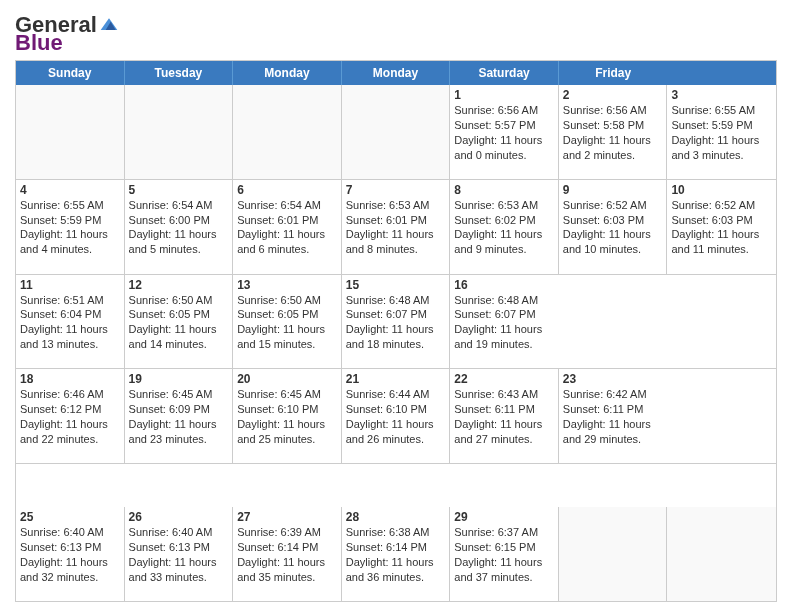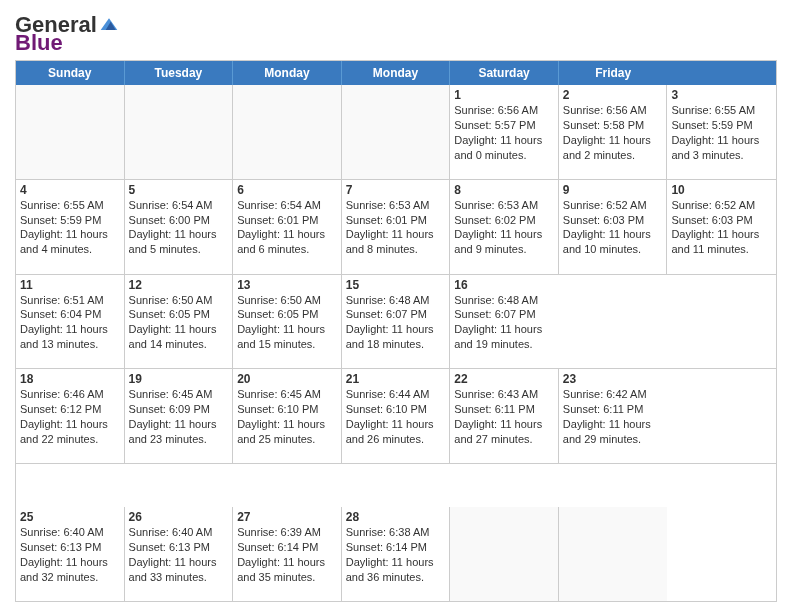--- a/index.html
+++ b/index.html
@@ -295,18 +295,24 @@
             <div class="cell-text" style="white-space: pre-line;">Sunrise: 6:39 AM
 Sunset: 6:14 PM
 Daylight: 11 hours and 35 minutes.</div>
           </div>
           <div class="cal-cell">
             <div class="day-number">28</div>
             <div class="cell-text" style="white-space: pre-line;">Sunrise: 6:38 AM
 Sunset: 6:14 PM
 Daylight: 11 hours and 36 minutes.</div>
           </div>
+          <div class="cal-cell">
+            <div class="day-number">29</div>
+            <div class="cell-text" style="white-space: pre-line;">Sunrise: 6:37 AM
+Sunset: 6:15 PM
+Daylight: 11 hours and 37 minutes.</div>
+          </div>
           <div class="cal-cell empty"></div>
           <div class="cal-cell empty"></div>
         </div>
       </div>
   </div>
 </div>
 
 </body></html>

